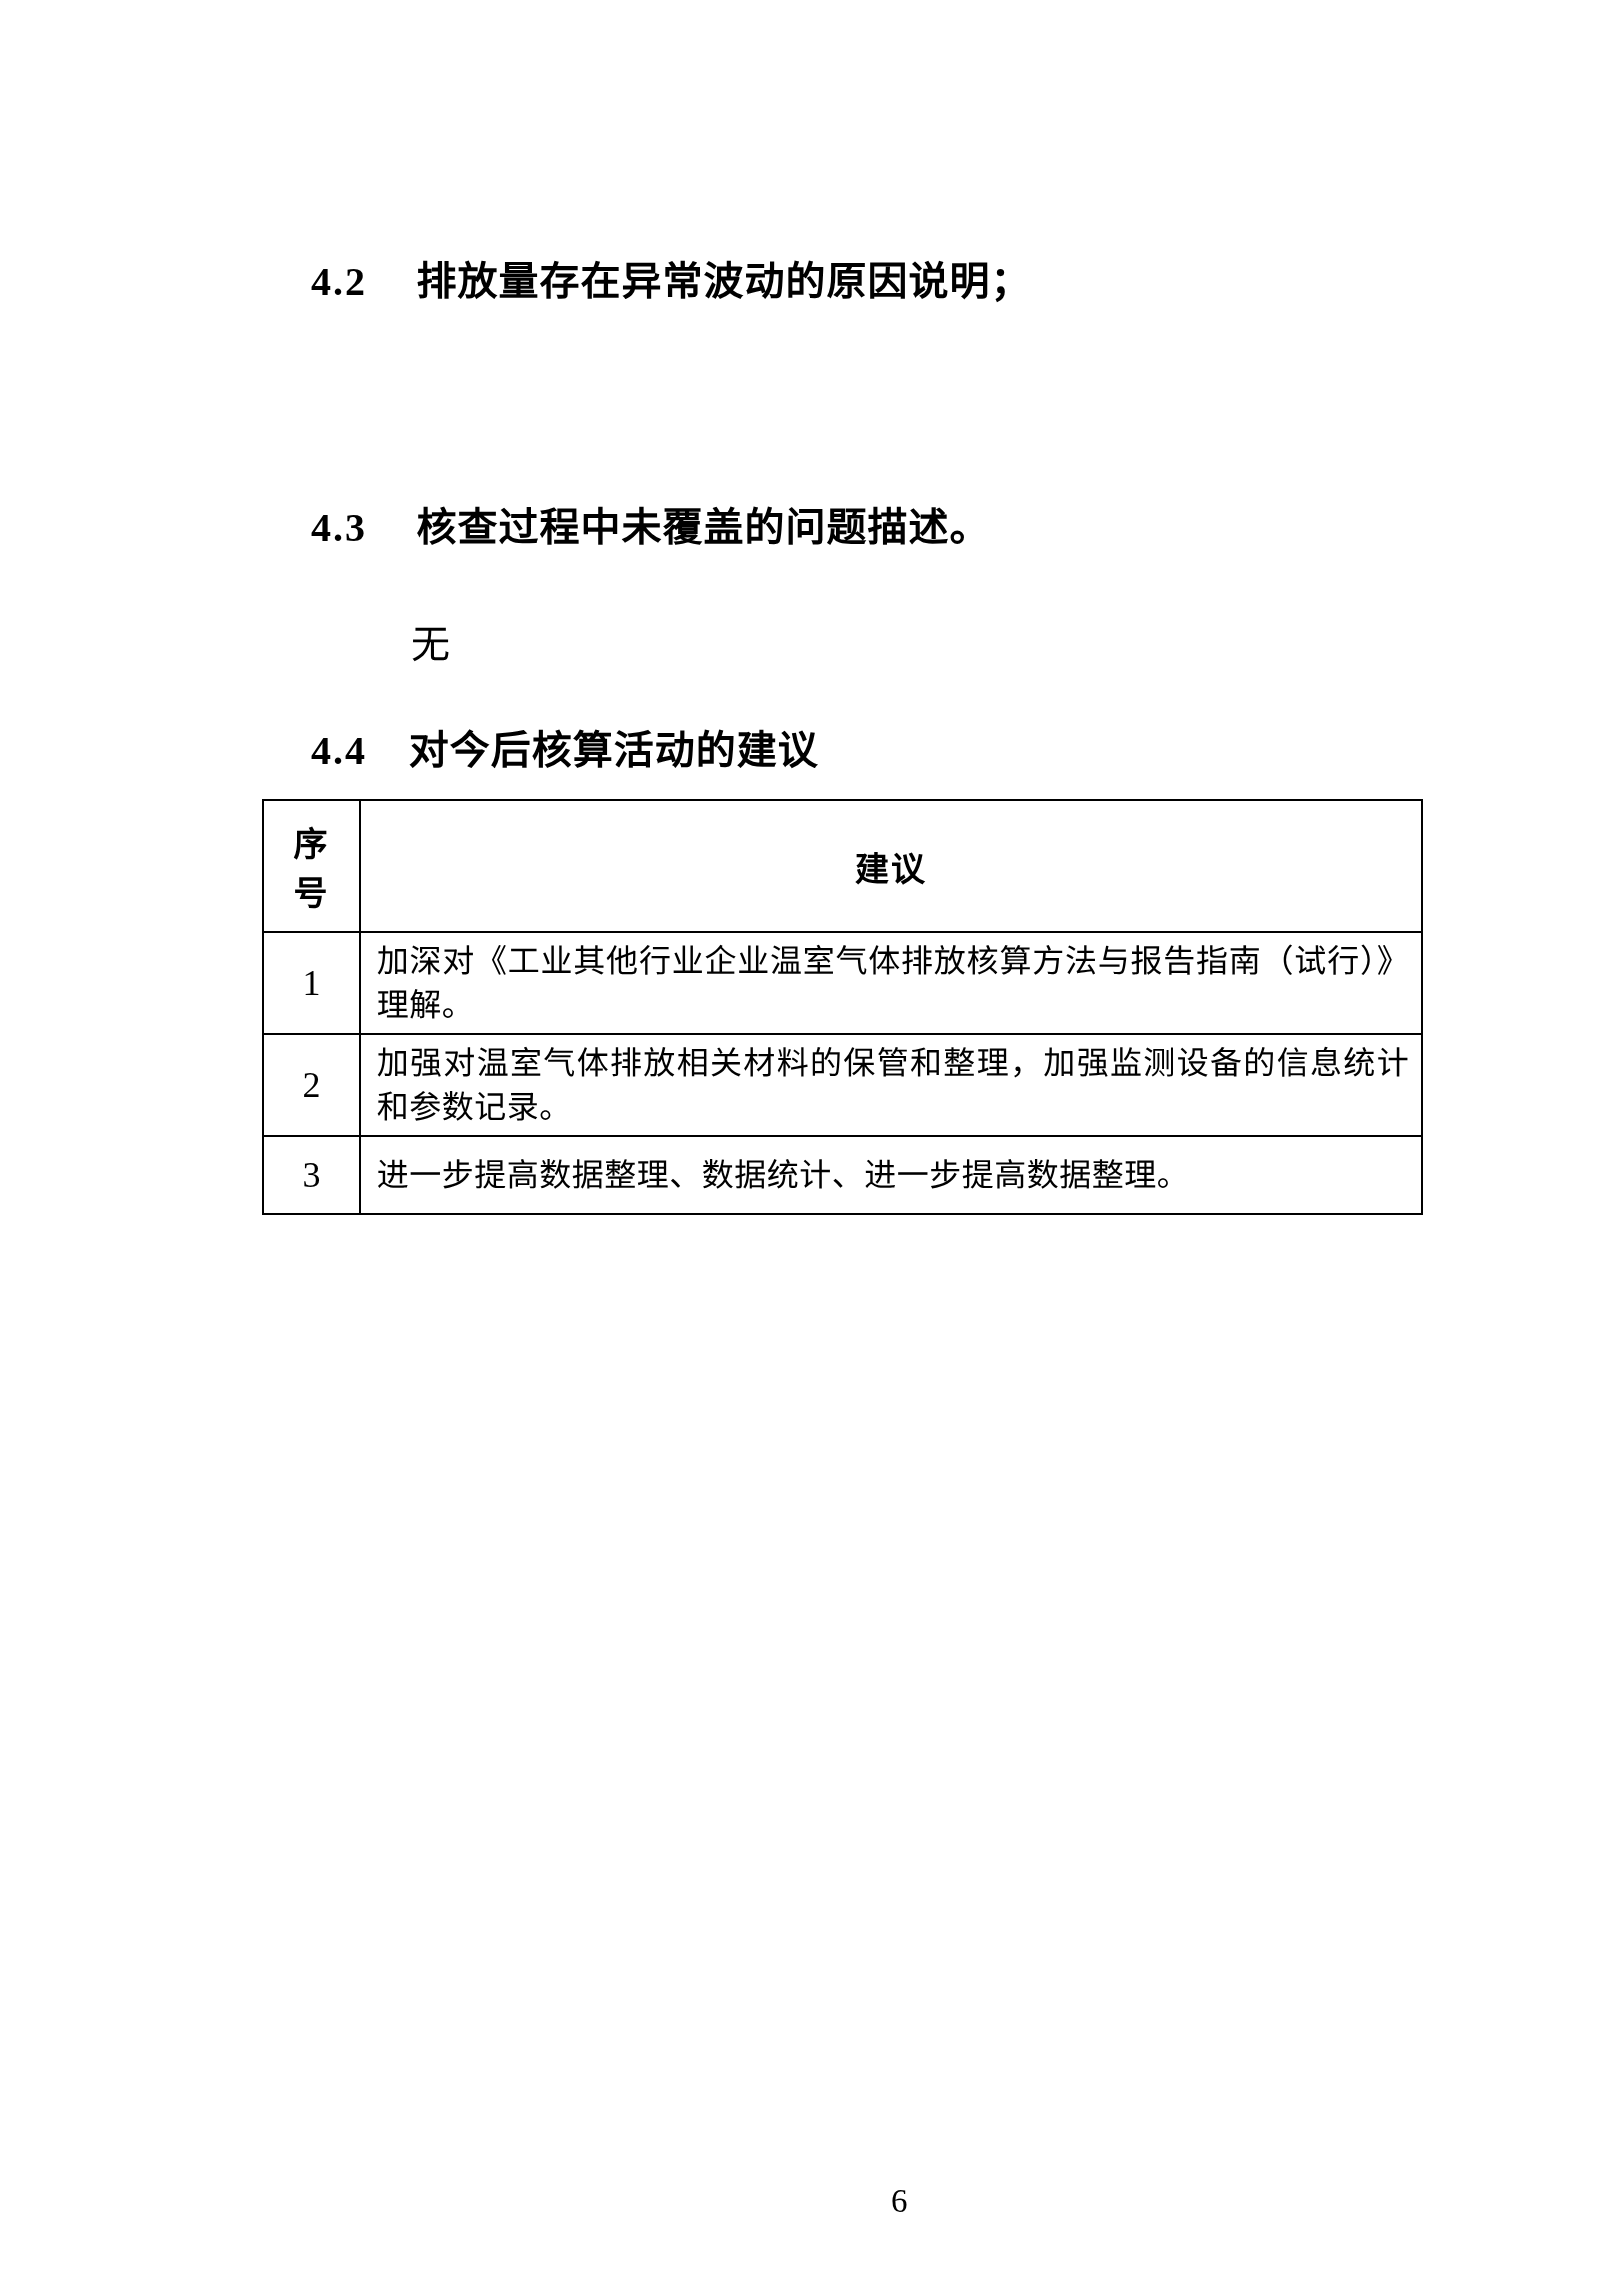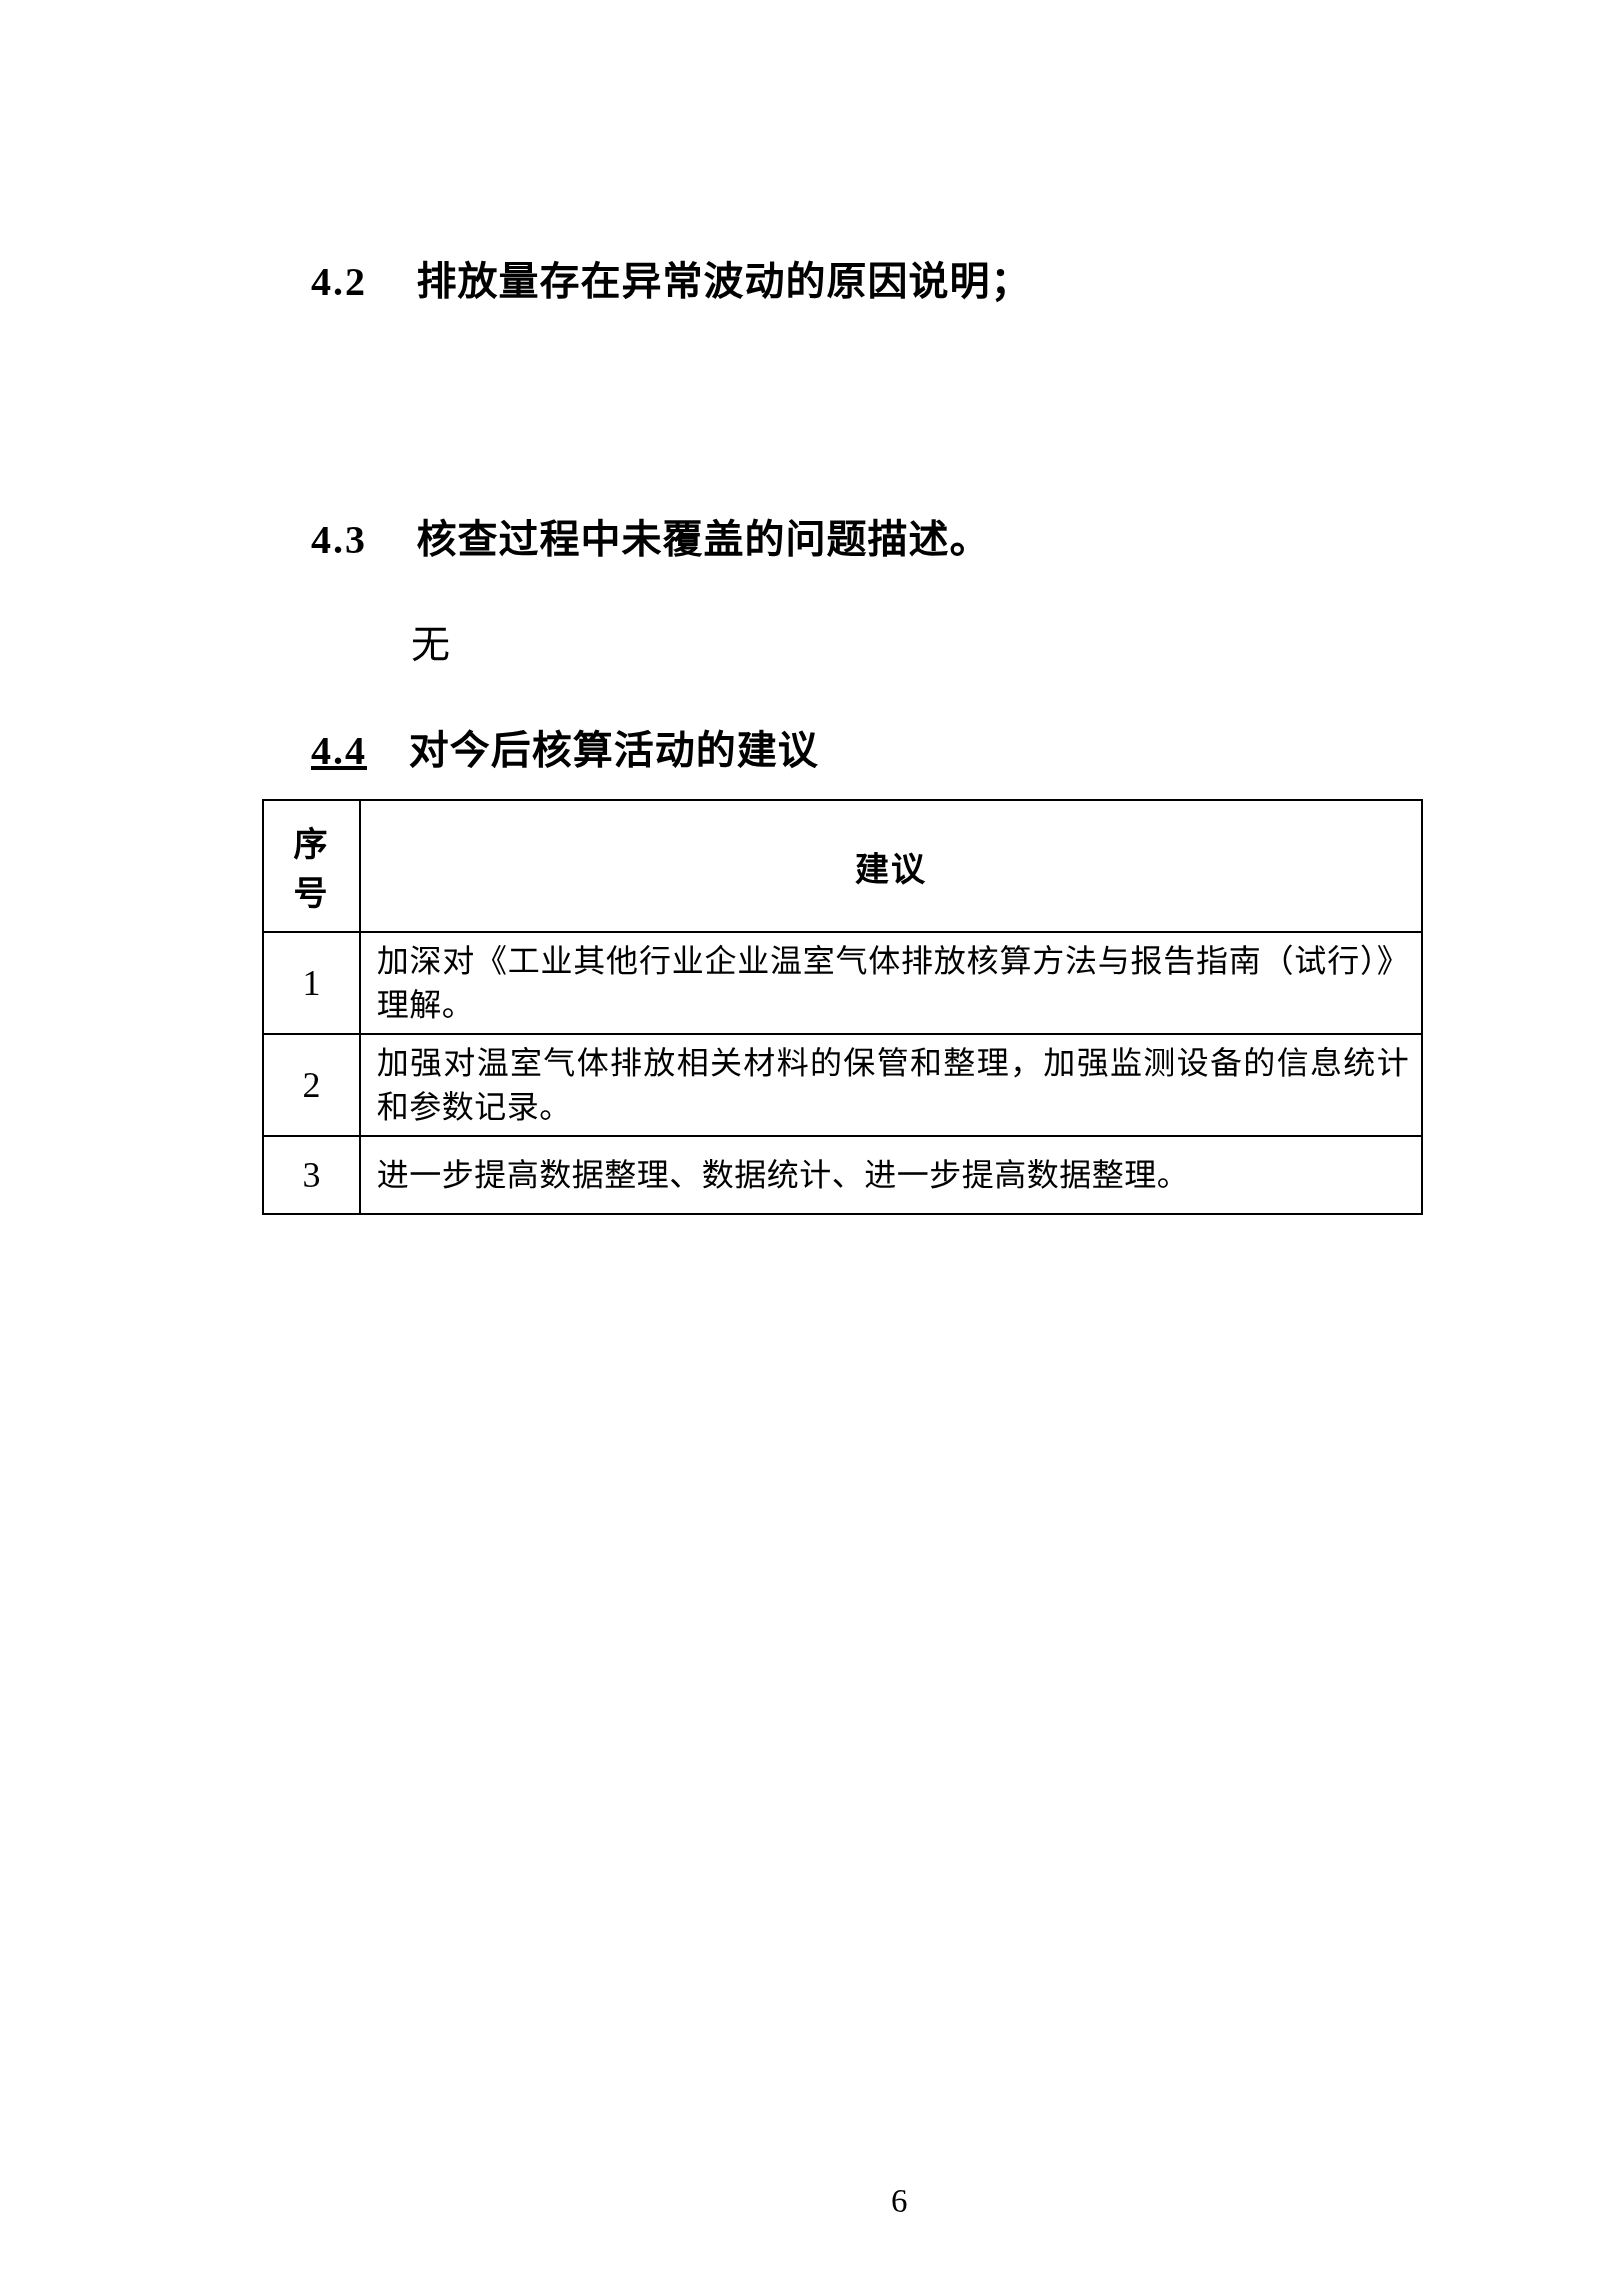--- a/index.html
+++ b/index.html
@@ -28,25 +28,24 @@
     white-space: nowrap;
     color: #000000;
   }
   .sec-heading .sec-num {
     display: inline-block;
     margin-right: 17.6px;
     letter-spacing: 2px;
   }
   .sec-heading.tight .sec-num {
     margin-right: 9.8px;
-    text-decoration: underline;
   }
 
   #heading-4-2 { top: 194px; }
-  #heading-4-3 { top: 452px; }
+  #heading-4-3 { top: 440px; }
   #heading-4-4 { top: 663px; }
 
   
   .body-paragraph {
     position: absolute;
     left: 245px;
     top: 282px;
     width: 1145px;
     font-size: 39px;
     line-height: 82px;

